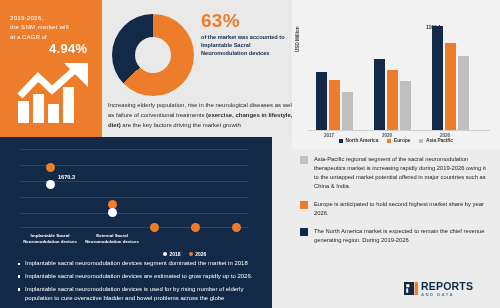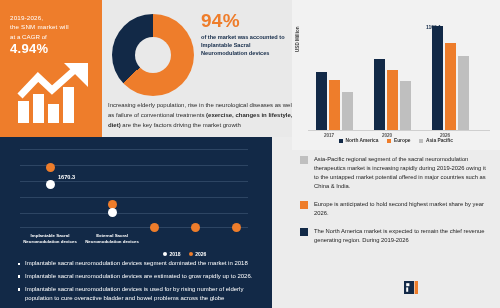--- a/index.html
+++ b/index.html
@@ -12,21 +12,21 @@
 
   
   .orange-panel{
     position:absolute;left:0;top:0;width:102px;height:137px;
     background:#ee7d2b;box-sizing:border-box;padding:13px 8px 0 10px;
   }
   .op-line{color:#ffffff;font-size:6.2px;line-height:9px;letter-spacing:.2px;}
   .op-accel{color:#ffffff;font-size:12.5px;font-weight:bold;letter-spacing:.3px;
     line-height:15px;margin-top:2px;}
   .op-cagr{color:#ffffff;font-size:6.2px;line-height:10px;margin-top:1px;}
-  .op-val{color:#ffffff;font-size:13px;font-weight:bold;letter-spacing:.3px;line-height:14px;}
+  .op-val{color:#ffffff;font-size:13px;font-weight:bold;letter-spacing:.3px;line-height:14px;margin-left:39px;}
   .growth-icon{position:absolute;left:16px;top:63px;width:80px;height:62px;}
 
   
   .mid-panel{
     position:absolute;left:102px;top:0;width:190px;height:137px;
     background:#e9e9e9;
   }
   .donut-wrap{position:absolute;left:10px;top:14px;width:82px;height:82px;}
   .donut{width:82px;height:82px;border-radius:50%;
     background:conic-gradient(#ee7d2b 0deg 226.8deg,#122947 226.8deg 360deg);
@@ -113,21 +113,21 @@
     <rect x="32" y="41" width="11" height="19" fill="#ffffff"></rect>
     <rect x="47" y="24" width="11" height="36" fill="#ffffff"></rect>
     <path d="M4 33 L22 14 L36 27 L63 3 L63 3" stroke="#ffffff" stroke-width="7" fill="none" stroke-linejoin="miter"></path>
     <path d="M48 0 L72 0 L72 24 L64 16 L56 8 Z" fill="#ffffff"></path>
   </svg>
 
   <div class="mid-panel">
     <div class="donut-wrap">
       <div class="donut"></div>
     </div>
-    <div class="pct">94%</div>
+    <div class="pct">63%</div>
     <div class="pct-sub">of the market was accounted to Implantable Sacral Neuromodulation devices</div>
     <div class="mid-para"><span>Increasing elderly population, rise in the neurological diseases as well as failure of conventional treatments</span>
       <b>(exercise, changes in lifestyle, diet)</b><span> are the key factors driving the  market growth</span></div>
   </div>
 
   <div class="bar-panel">
     <div class="bar-ylabel">USD Million</div>
     <div class="bar-plot">
       <div class="bar-axis"></div>
 
@@ -228,15 +228,19 @@
     </div>
   </div>
 
   <div class="logo">
     <svg class="logo-mark" viewBox="0 0 14 13">
       <rect x="0" y="0" width="10" height="13" fill="#122947"></rect>
       <rect x="2.2" y="2.2" width="3.2" height="3" fill="#ffffff"></rect>
       <rect x="2.2" y="6.4" width="2" height="4.4" fill="#ffffff"></rect>
       <rect x="10.6" y="0" width="3.4" height="13" fill="#ee7d2b"></rect>
     </svg>
+    <div class="logo-text">
+      <div class="logo-main">REPORTS</div>
+      <div class="logo-sub">AND DATA</div>
+    </div>
   </div>
 
 </div>
 
 </body></html>

